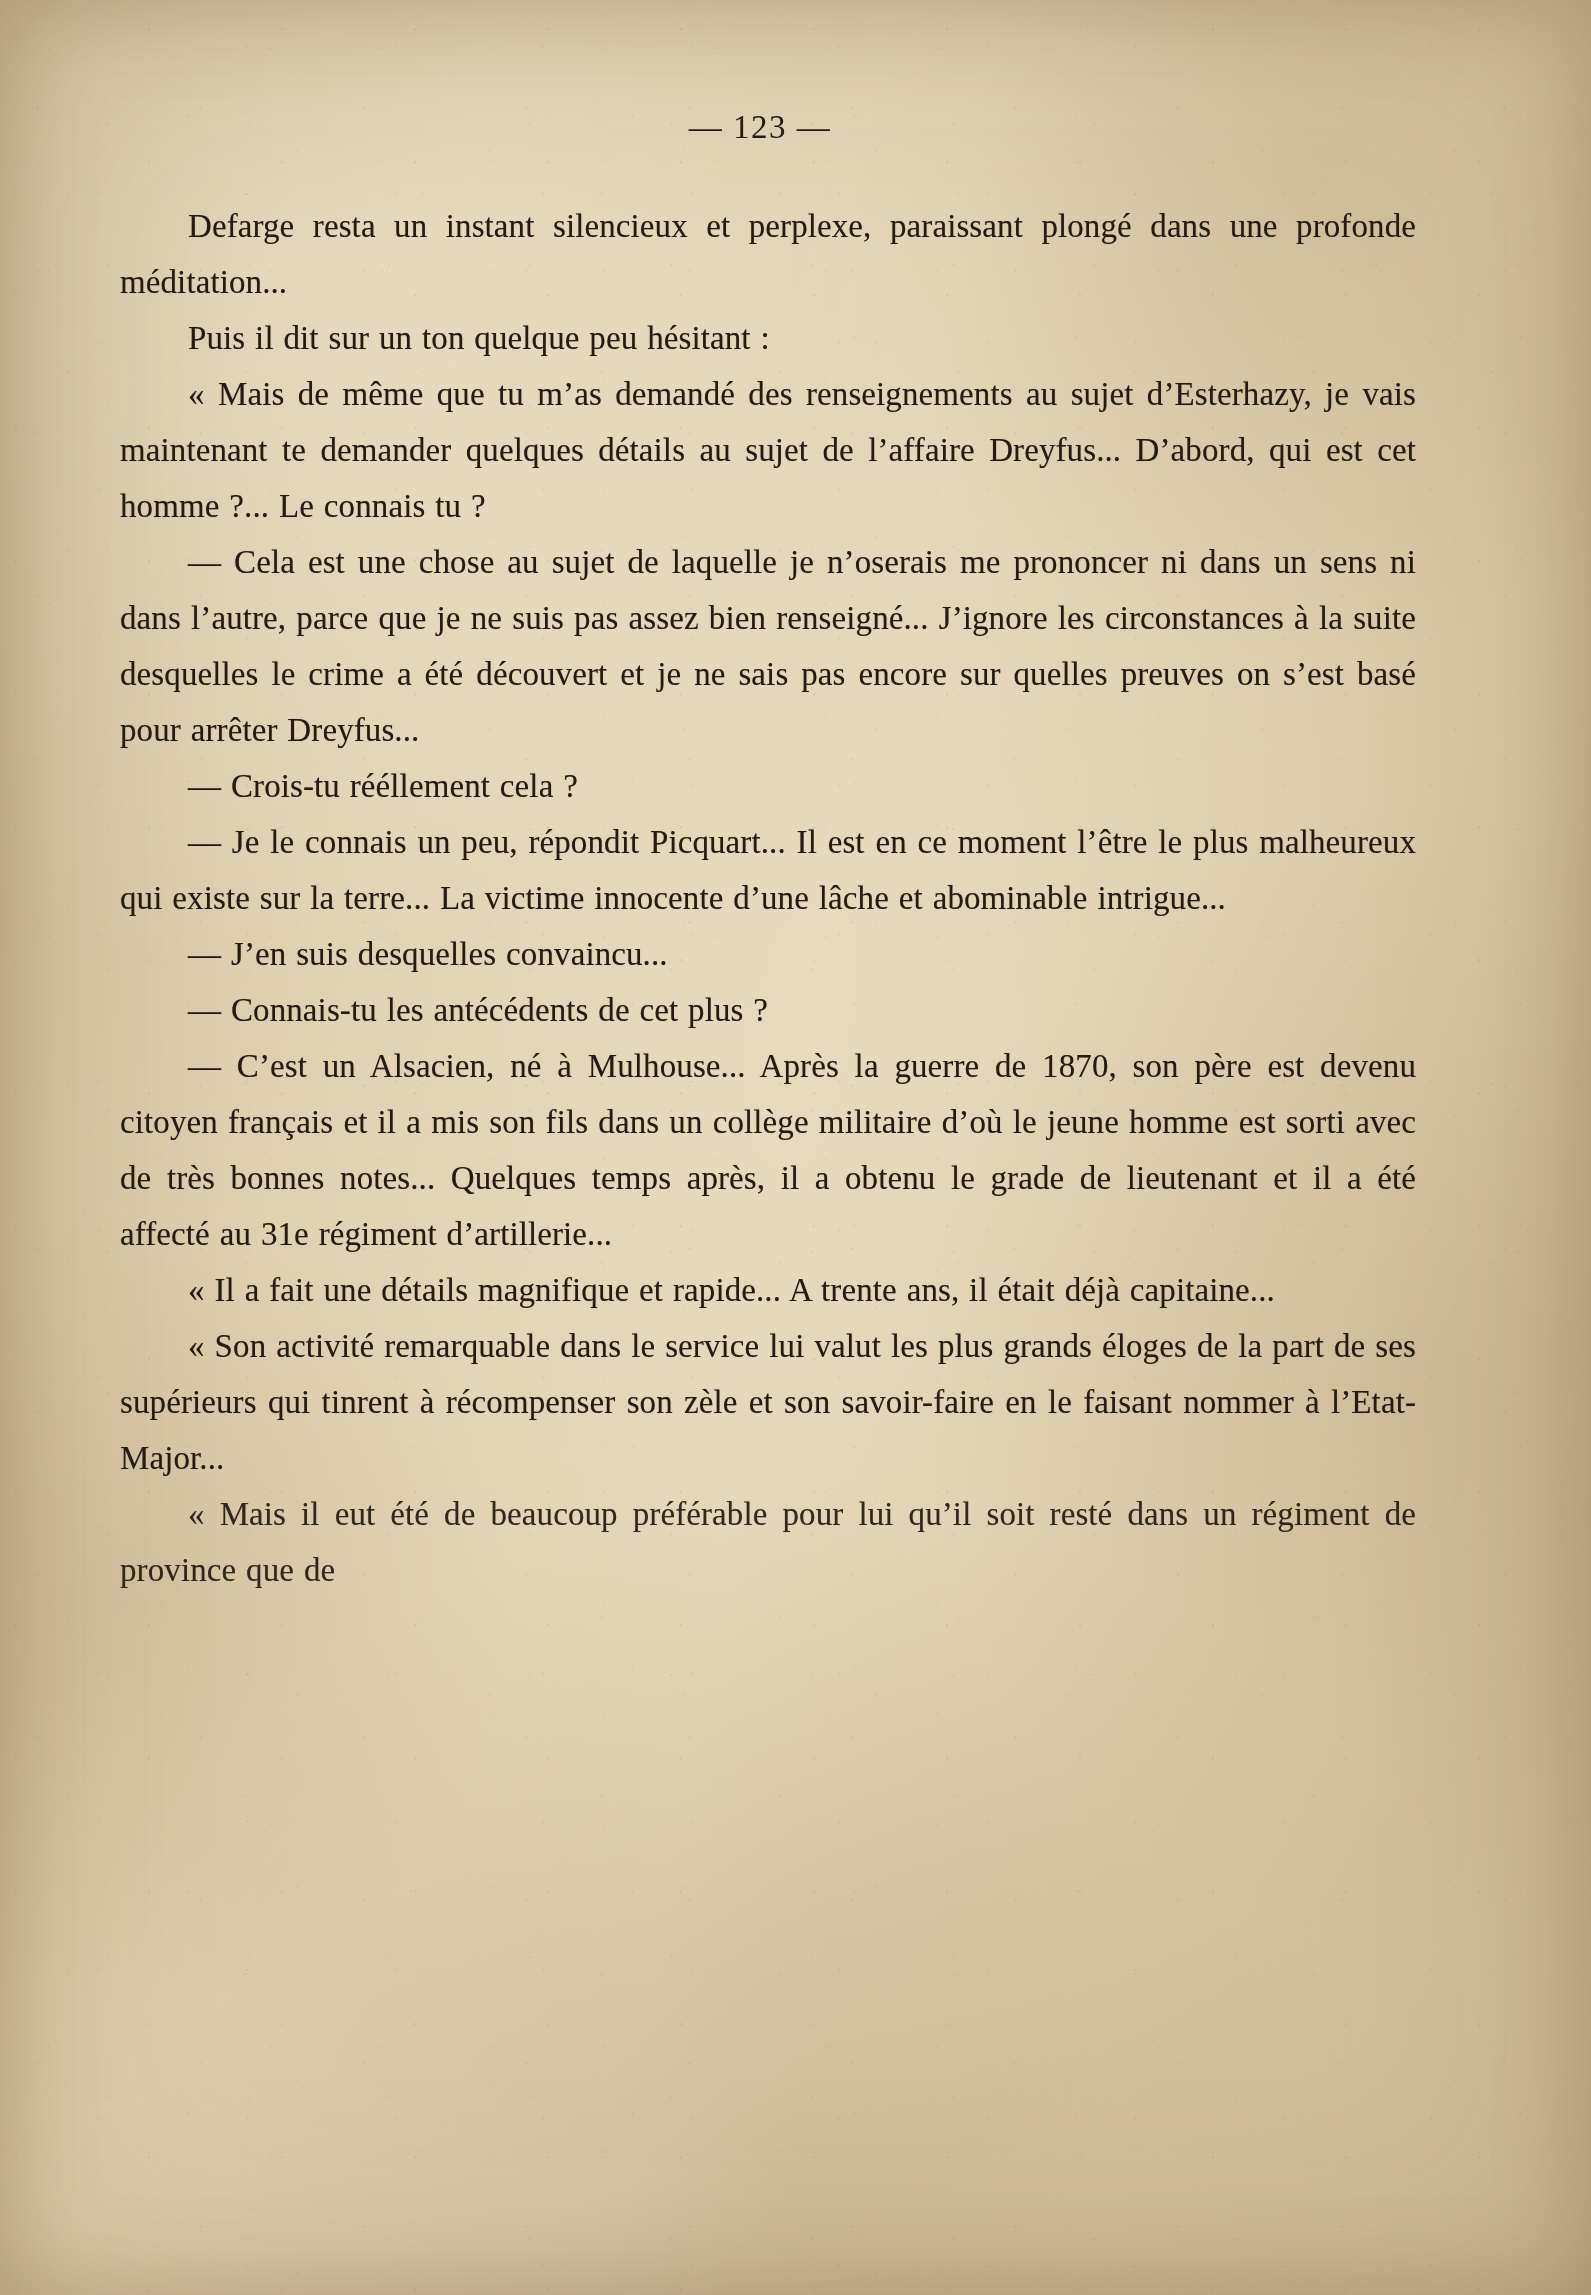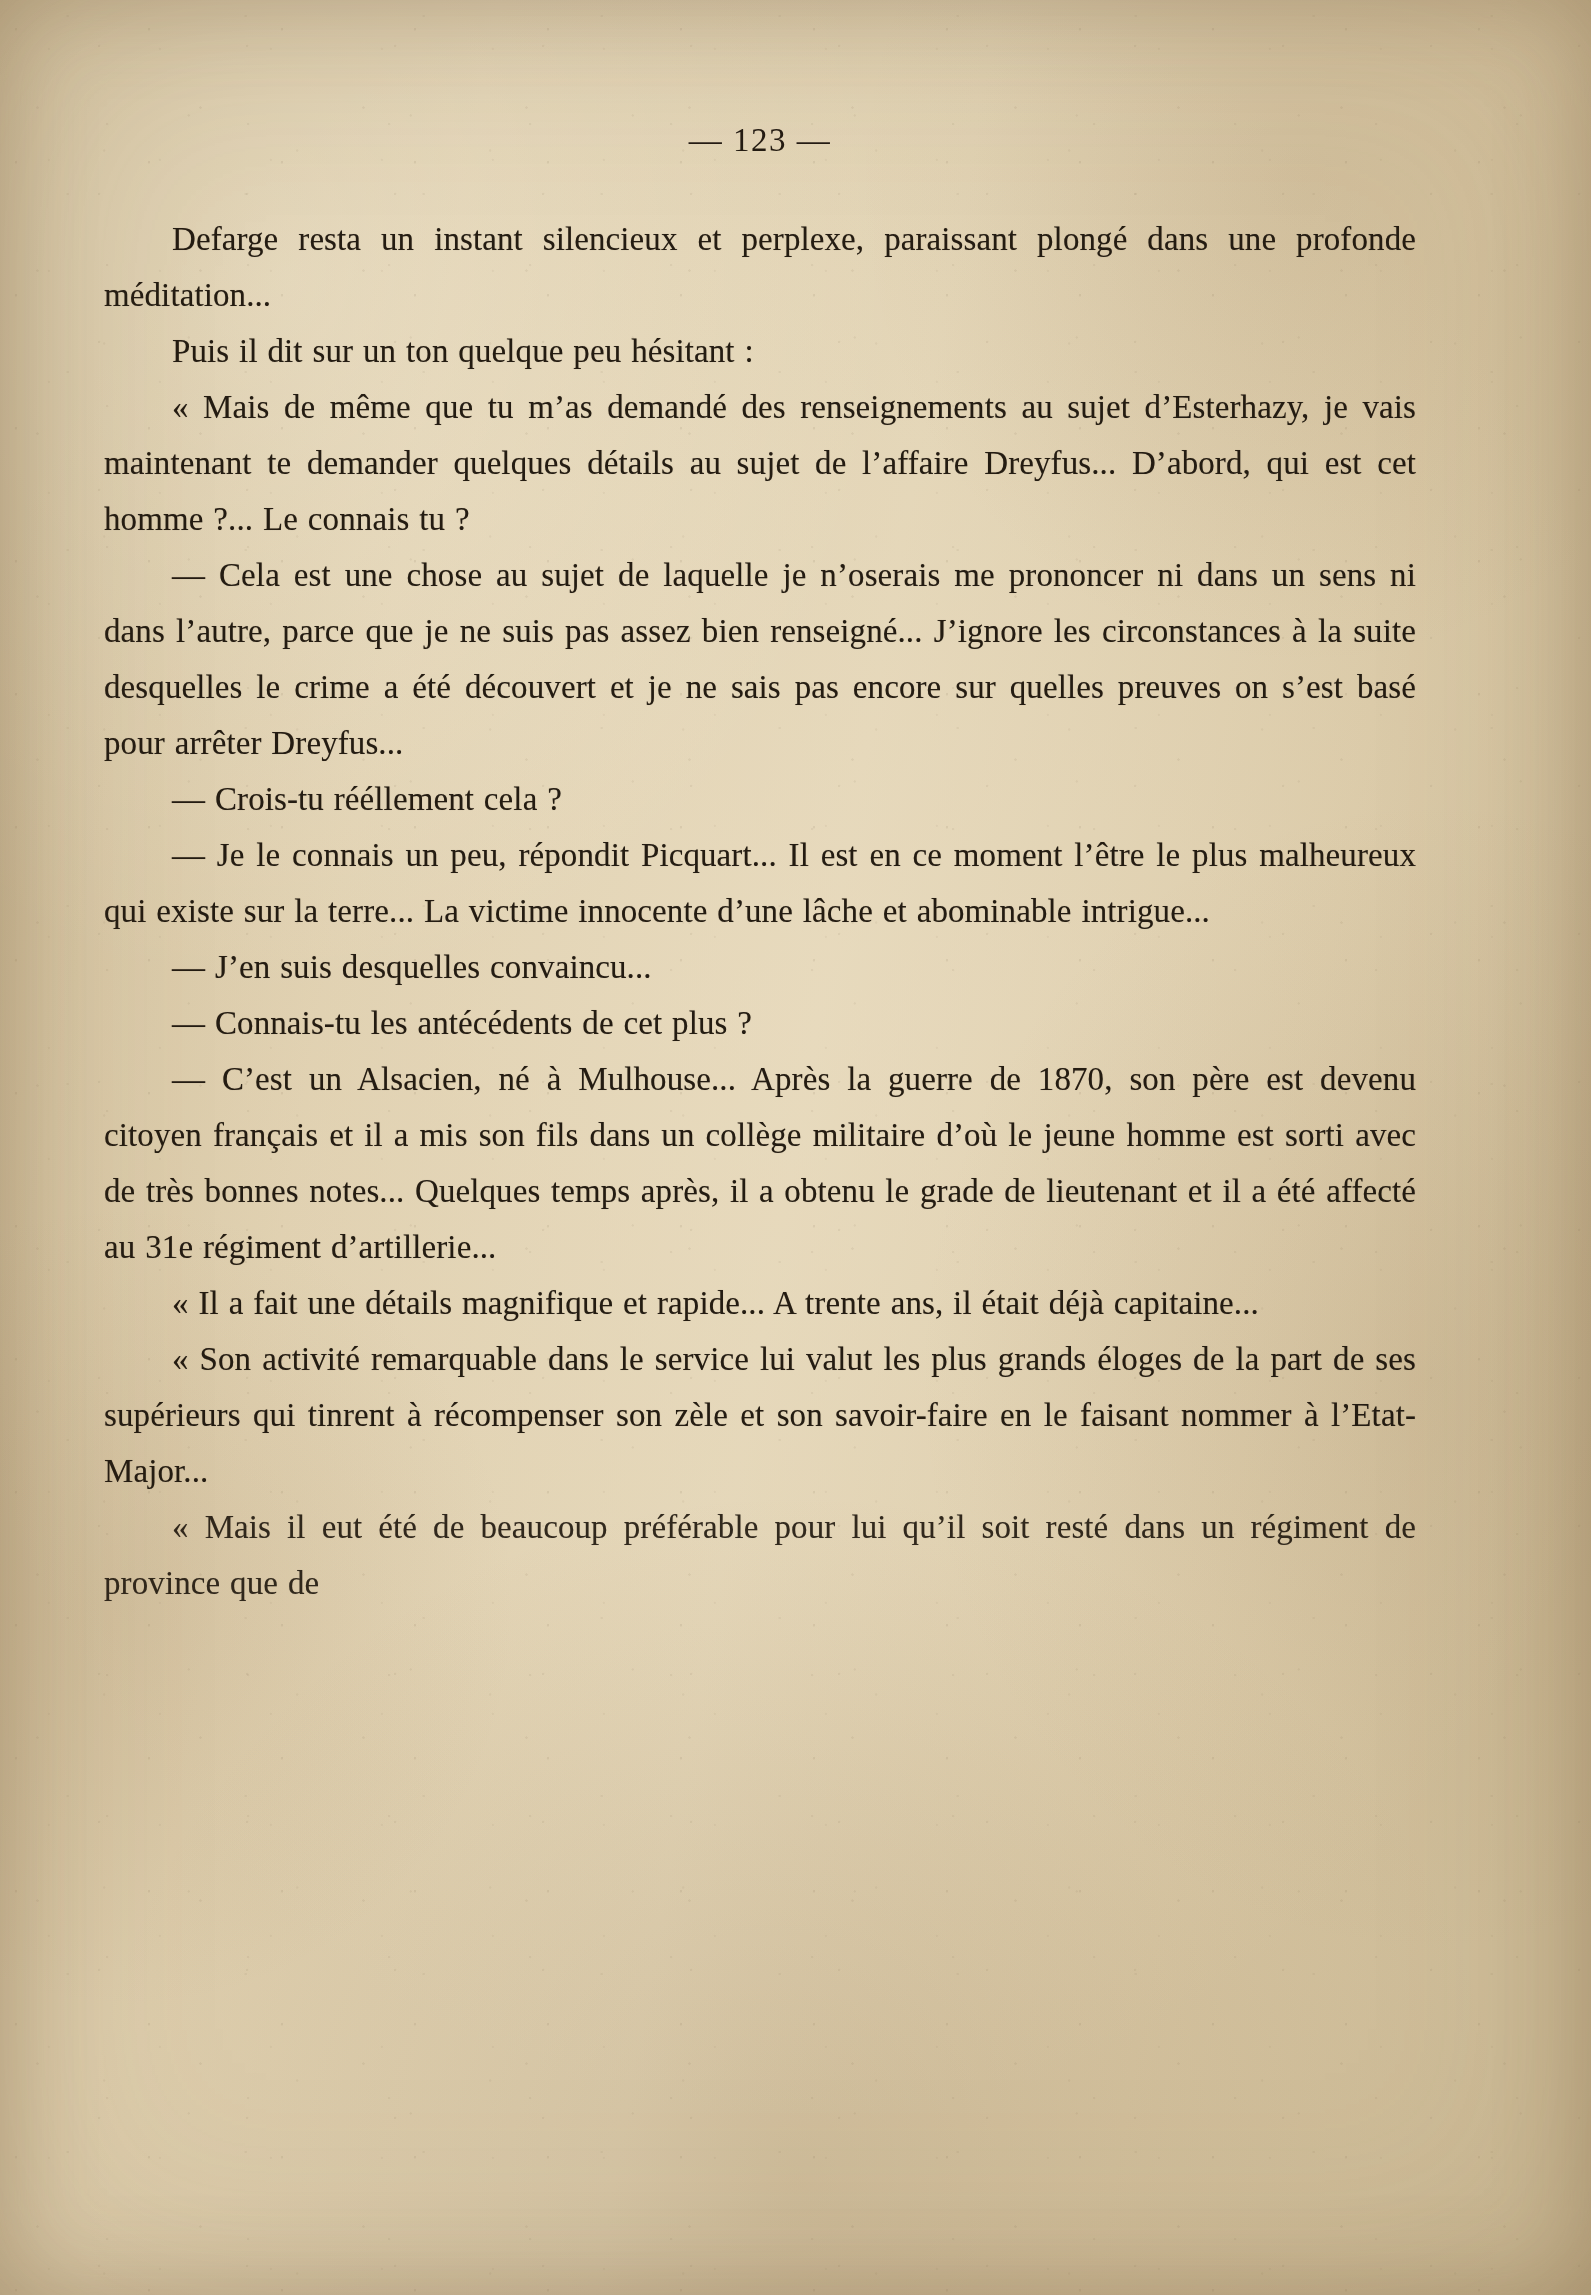--- a/index.html
+++ b/index.html
@@ -45,35 +45,35 @@
       radial-gradient(circle at 23% 66%, rgba(90,70,45,0.25) 0 1px, rgba(0,0,0,0) 1.5px),
       radial-gradient(circle at 54% 78%, rgba(90,70,45,0.20) 0 0.9px, rgba(0,0,0,0) 1.5px),
       radial-gradient(circle at 76% 88%, rgba(90,70,45,0.24) 0 1px, rgba(0,0,0,0) 1.5px),
       radial-gradient(circle at 44% 44%, rgba(90,70,45,0.18) 0 0.7px, rgba(0,0,0,0) 1.5px);
     background-size: 133px 133px, 178px 178px, 148px 148px, 222px 222px, 163px 163px, 193px 193px, 141px 141px, 111px 111px;
   }
 
   .textblock {
     position: absolute;
     left: 104px;
-    top: 122px;
+    top: 109px;
     width: 1312px;
   }
 
   .folio {
     text-align: center;
     font-size: 33px;
     letter-spacing: 1.5px;
     color: #231b12;
     margin: 0 0 52px 0;
     font-family: "Liberation Serif", serif;
   }
 
   p.para {
-    margin: 0 0 0 0;
+    margin: 0 0 0 16px;
     font-size: 33px;
     line-height: 56px;
     color: #241c12;
     text-align: justify;
     text-indent: 68px;
     letter-spacing: 0.1px;
     word-spacing: 1.5px;
     font-family: "Liberation Serif", serif;
     text-shadow: 0 0 0.7px rgba(40,30,18,0.35);
   }

